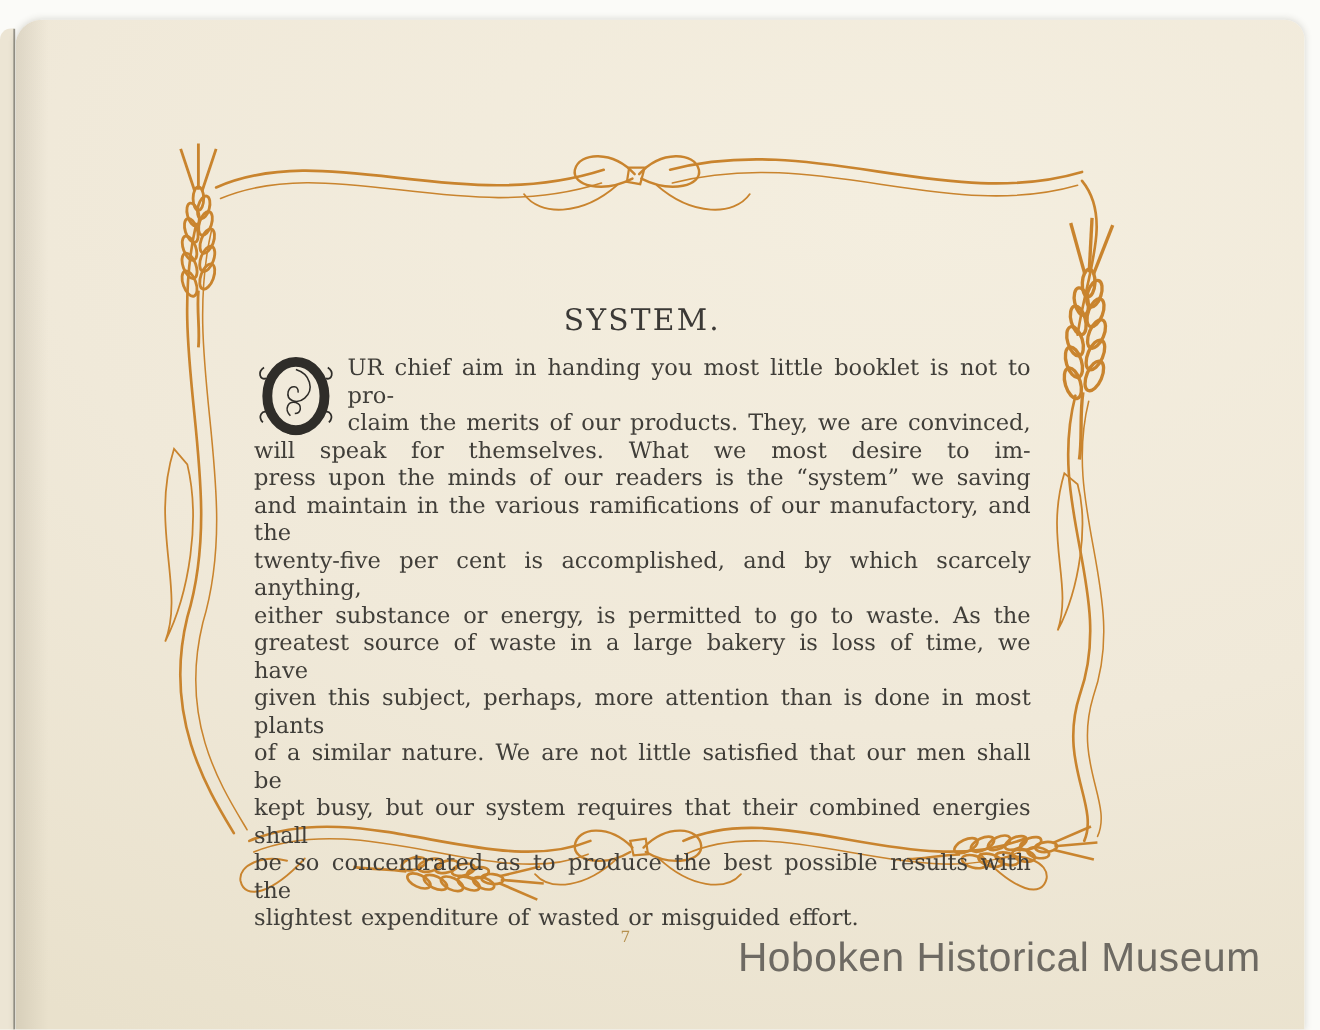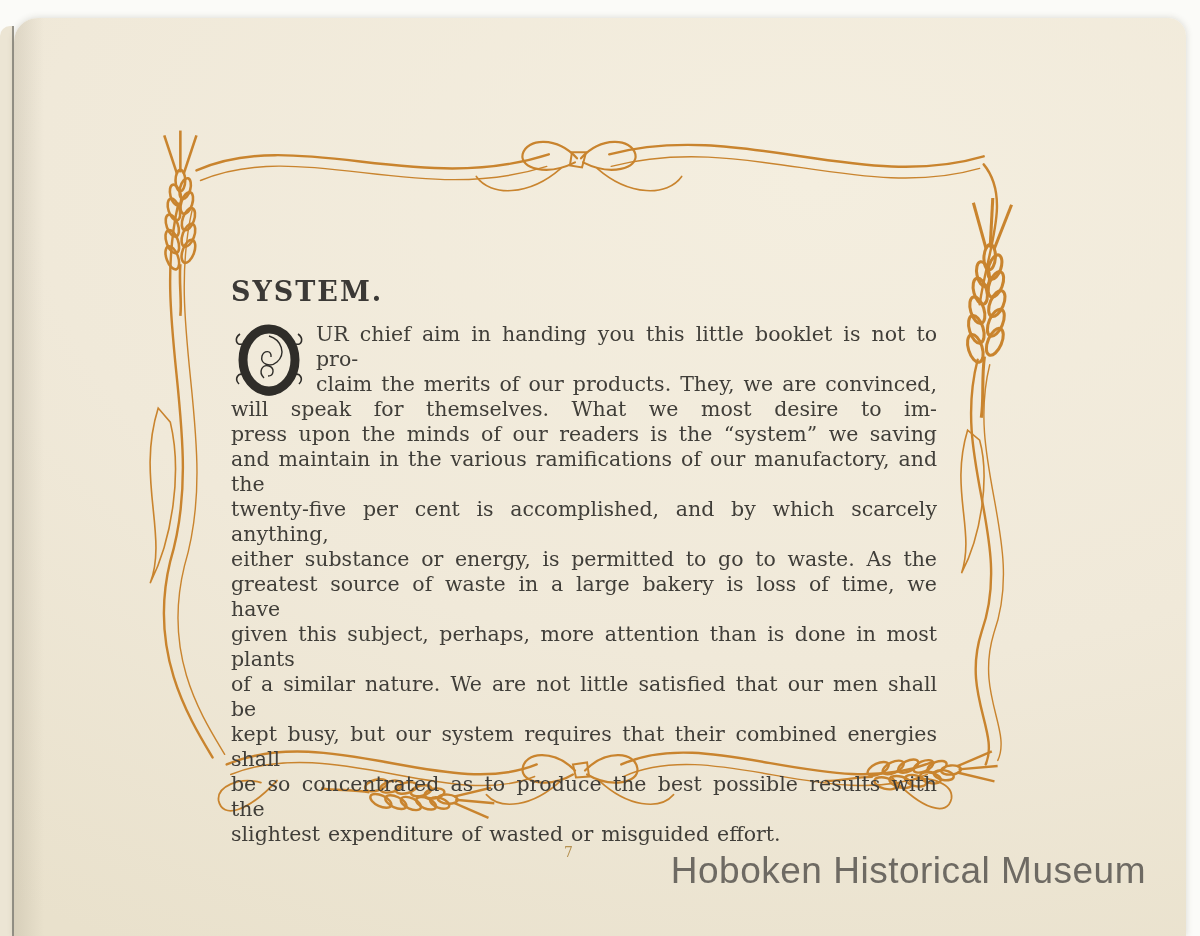--- a/index.html
+++ b/index.html
@@ -25,22 +25,22 @@
   }
   .ornament{
     position:absolute;left:112px;top:90px;width:906px;height:740px;
   }
   .ornament svg{width:100%;height:100%;}
   .content{
     position:absolute;left:217px;top:258px;width:706px;
   }
   .title{
     margin:0 0 15px 0;
-    font-size:27px;font-weight:bold;letter-spacing:2px;
-    color:#3b3936;
+    font-size:27px;font-weight:normal;letter-spacing:2px;
+    text-align:center;color:#3b3936;
   }
   .bodytext{
     font-size:20.5px;line-height:25px;color:#403e39;word-spacing:1.5px;
   }
   .jline{text-align:justify;text-align-last:justify;}
   .jline.last{text-align-last:left;}
   .dropcap{
     float:left;width:76px;height:72px;margin:2px 9px 0 0;
   }
   .pageno{
@@ -137,21 +137,21 @@
             <path stroke-width="1.4" d="M38,12 C51,16 55,30 46,38 C39,44 29,40 31,32 C33,26 41,26 40,33"></path>
             <path stroke-width="1.4" d="M33,54 C27,48 31,40 38,42 C44,44 43,52 37,52"></path>
             <path stroke-width="1.6" d="M9,10 C3,14 5,22 11,20"></path>
             <path stroke-width="1.6" d="M67,10 C73,14 71,22 65,20"></path>
             <path stroke-width="1.6" d="M8,60 C3,55 7,48 13,51"></path>
             <path stroke-width="1.6" d="M68,60 C73,55 69,48 63,51"></path>
             <path stroke-width="1.4" d="M29,68 C33,72 43,72 47,68"></path>
           </g>
         </svg>
       </span>
-      <div class="jline">UR chief aim in handing you this little booklet is not to pro-</div>
+      <div class="jline">UR chief aim in handing you most little booklet is not to pro-</div>
       <div class="jline">claim the merits of our products.  They, we are convinced,</div>
       <div class="jline">will speak for themselves.   What we most desire to im-</div>
       <div class="jline">press upon the minds of our readers is the “system” we saving</div>
       <div class="jline">and maintain in the various ramifications of our manufactory, and the</div>
       <div class="jline">twenty-five per cent is accomplished, and by which scarcely anything,</div>
       <div class="jline">either substance or energy, is permitted to go to waste.  As the</div>
       <div class="jline">greatest source of waste in a large bakery is loss of time, we have</div>
       <div class="jline">given this subject, perhaps, more attention than is done in most plants</div>
       <div class="jline">of a similar nature.  We are not little satisfied that our men shall be</div>
       <div class="jline">kept busy, but our system requires that their combined energies shall</div>

